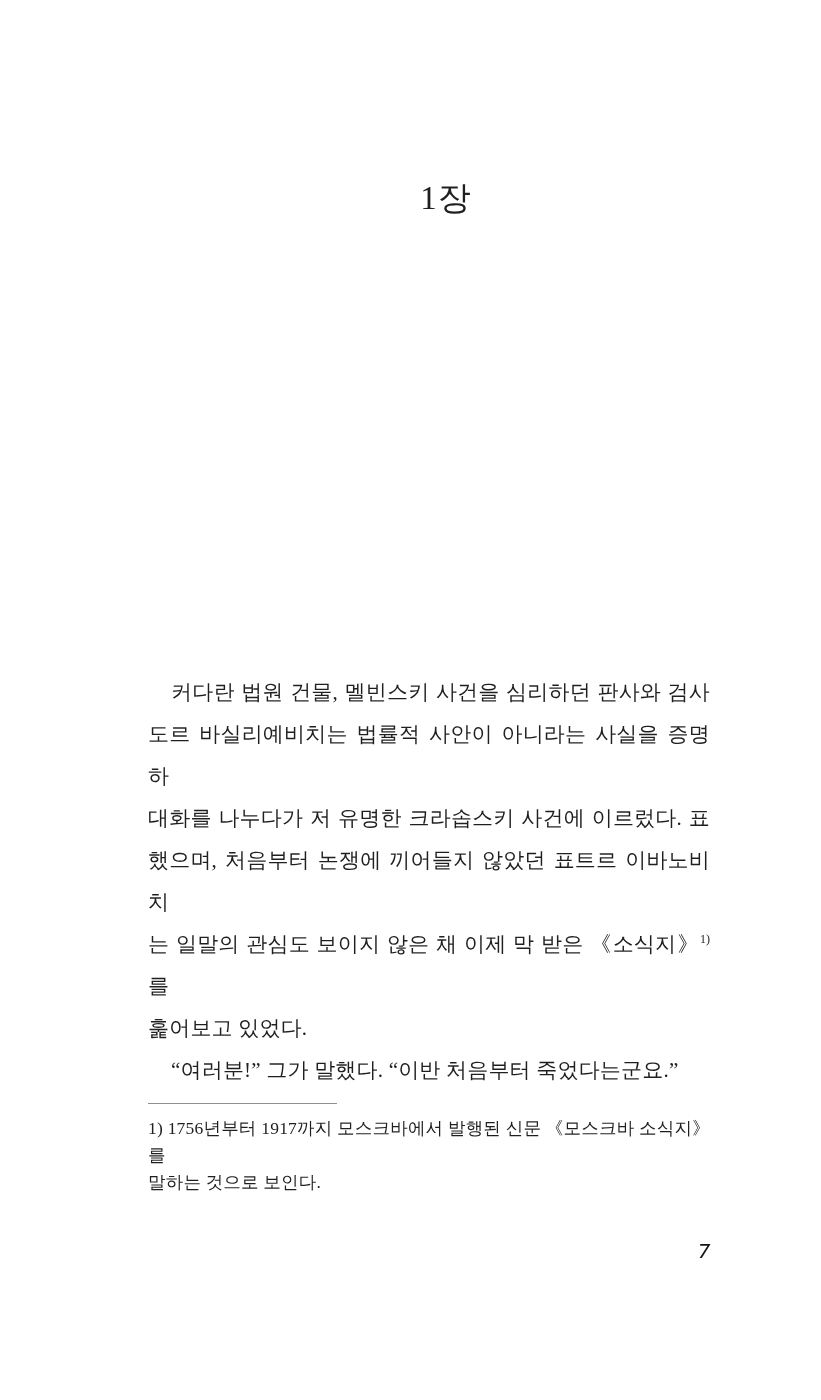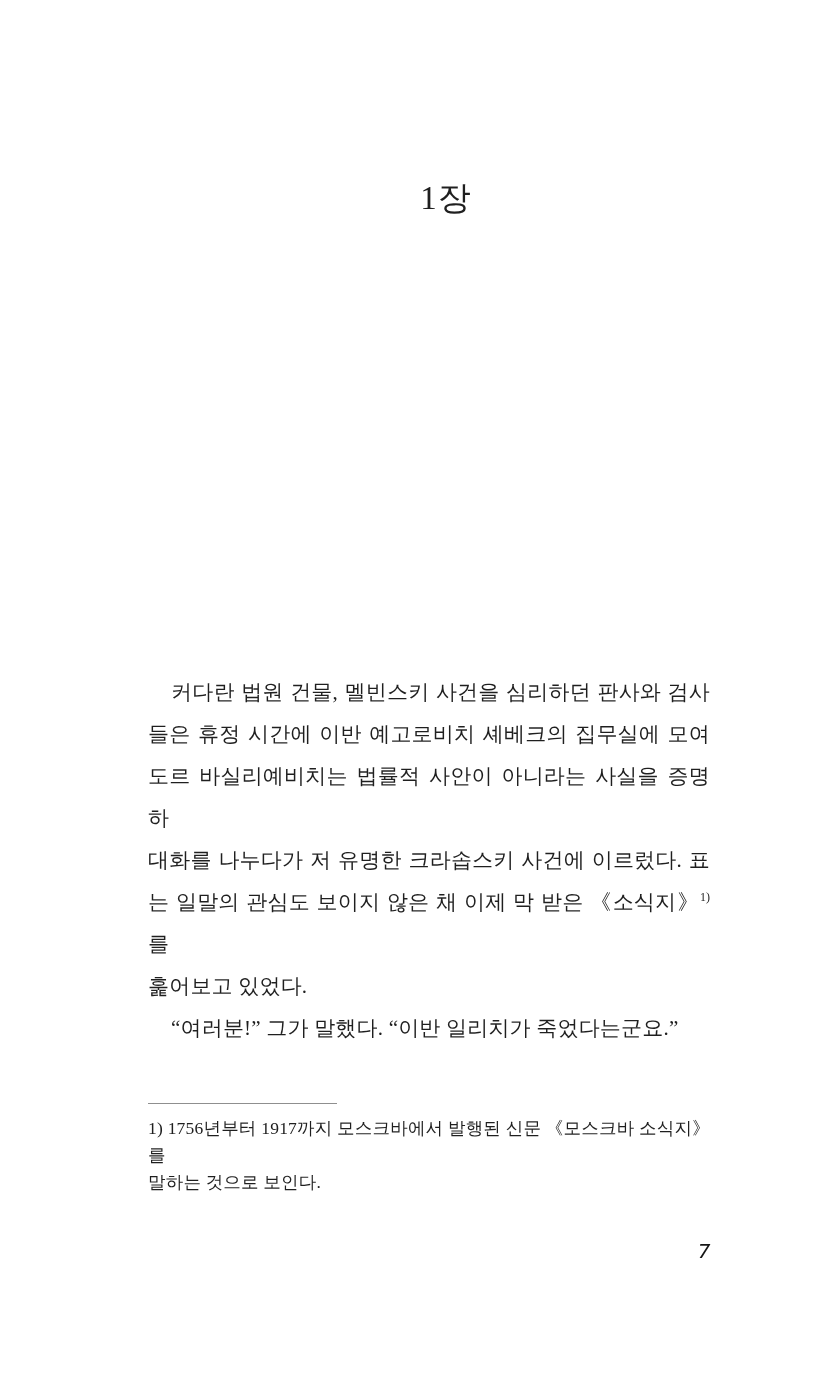--- a/index.html
+++ b/index.html
@@ -76,26 +76,26 @@
 </style>
 </head>
 <body>
 
 <div class="page">
 
   <h1 class="chapter-title">1장</h1>
 
   <div class="body-text">
     <p class="line j indent">커다란 법원 건물, 멜빈스키 사건을 심리하던 판사와 검사</p>
-    <p class="line j">들은 휴정 시간에 이반 예고로비치 셰베크의 집무실에 모여</p>
     <p class="line j">도르 바실리예비치는 법률적 사안이 아니라는 사실을 증명하</p>
     <p class="line j">대화를 나누다가 저 유명한 크라솝스키 사건에 이르렀다. 표</p>
+    <p class="line j">했으며, 처음부터 논쟁에 끼어들지 않았던 표트르 이바노비치</p>
     <p class="line j"><span>는 일말의 관심도 보이지 않은 채 이제 막 받은 《소식지》</span><sup class="fnref">1)</sup><span>를</span></p>
     <p class="line">훑어보고 있었다.</p>
-    <p class="line indent">“여러분!” 그가 말했다. “이반 일리치가 죽었다는군요.”</p>
+    <p class="line indent">“여러분!” 그가 말했다. “이반 처음부터 죽었다는군요.”</p>
   </div>
 
   <div class="footnote-rule"></div>
 
   <div class="footnote">
     <p class="line j">1) 1756년부터 1917까지 모스크바에서 발행된 신문 《모스크바 소식지》를</p>
     <p class="line">말하는 것으로 보인다.</p>
   </div>
 
   <div class="page-number">7</div>

